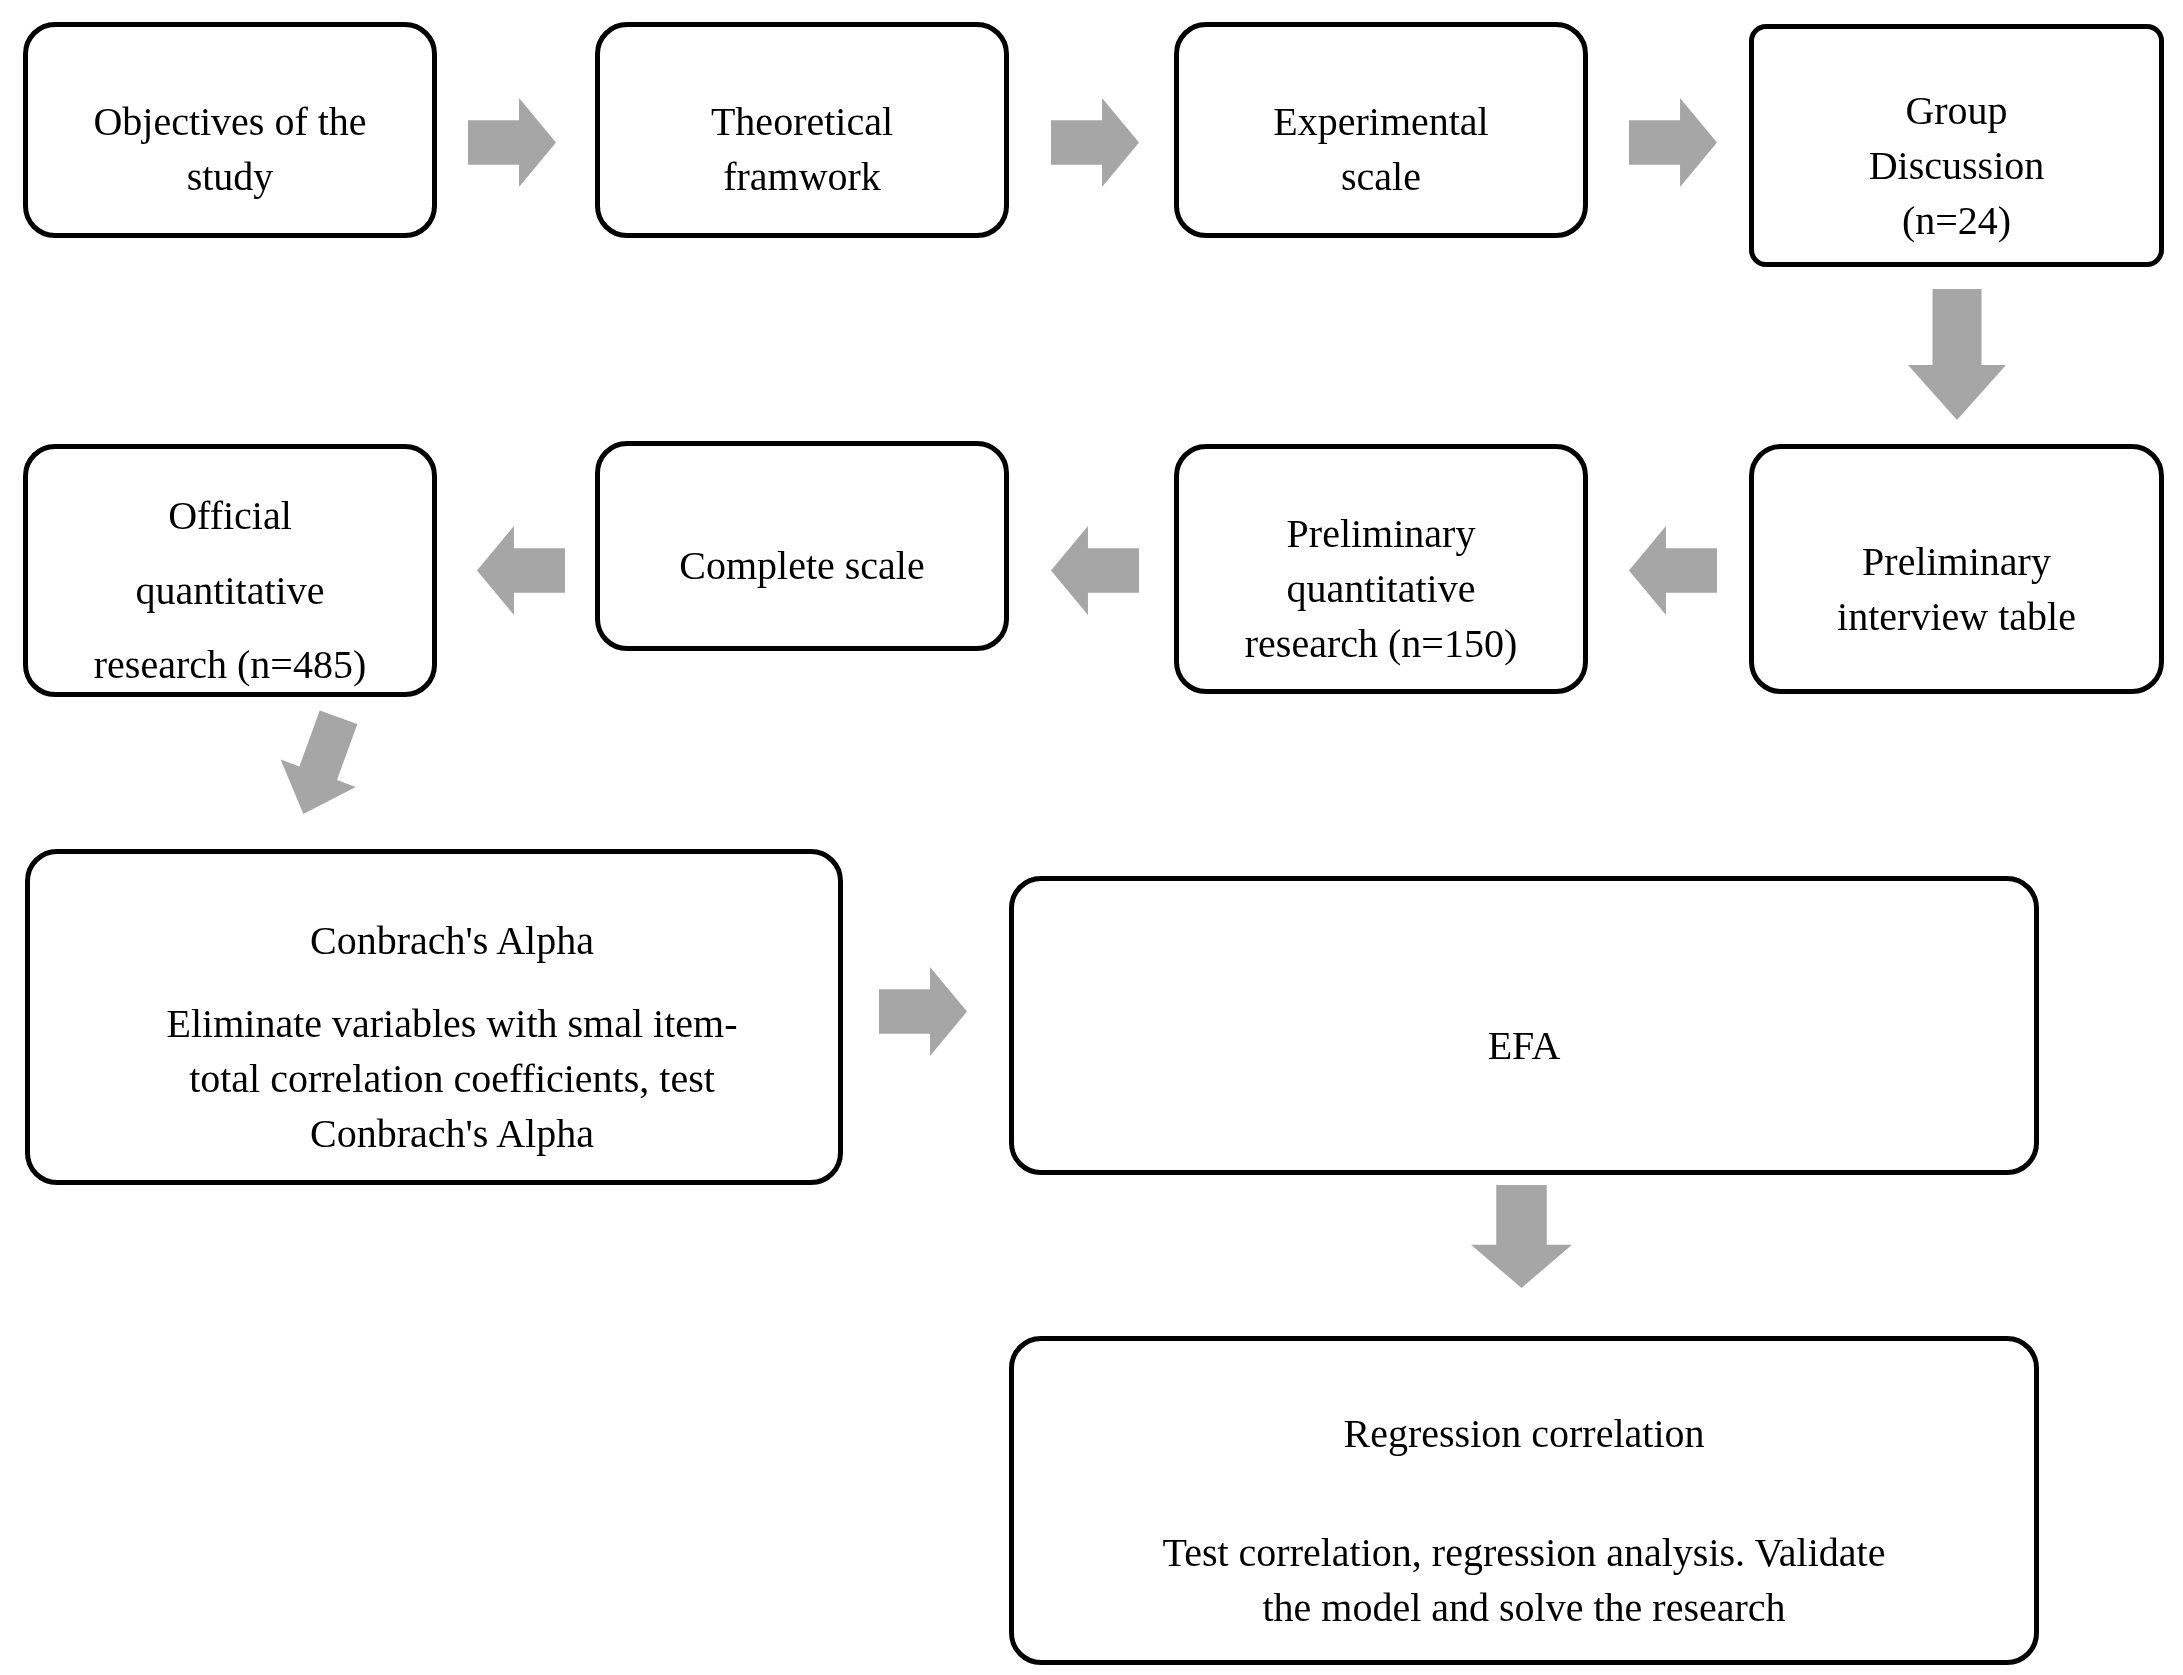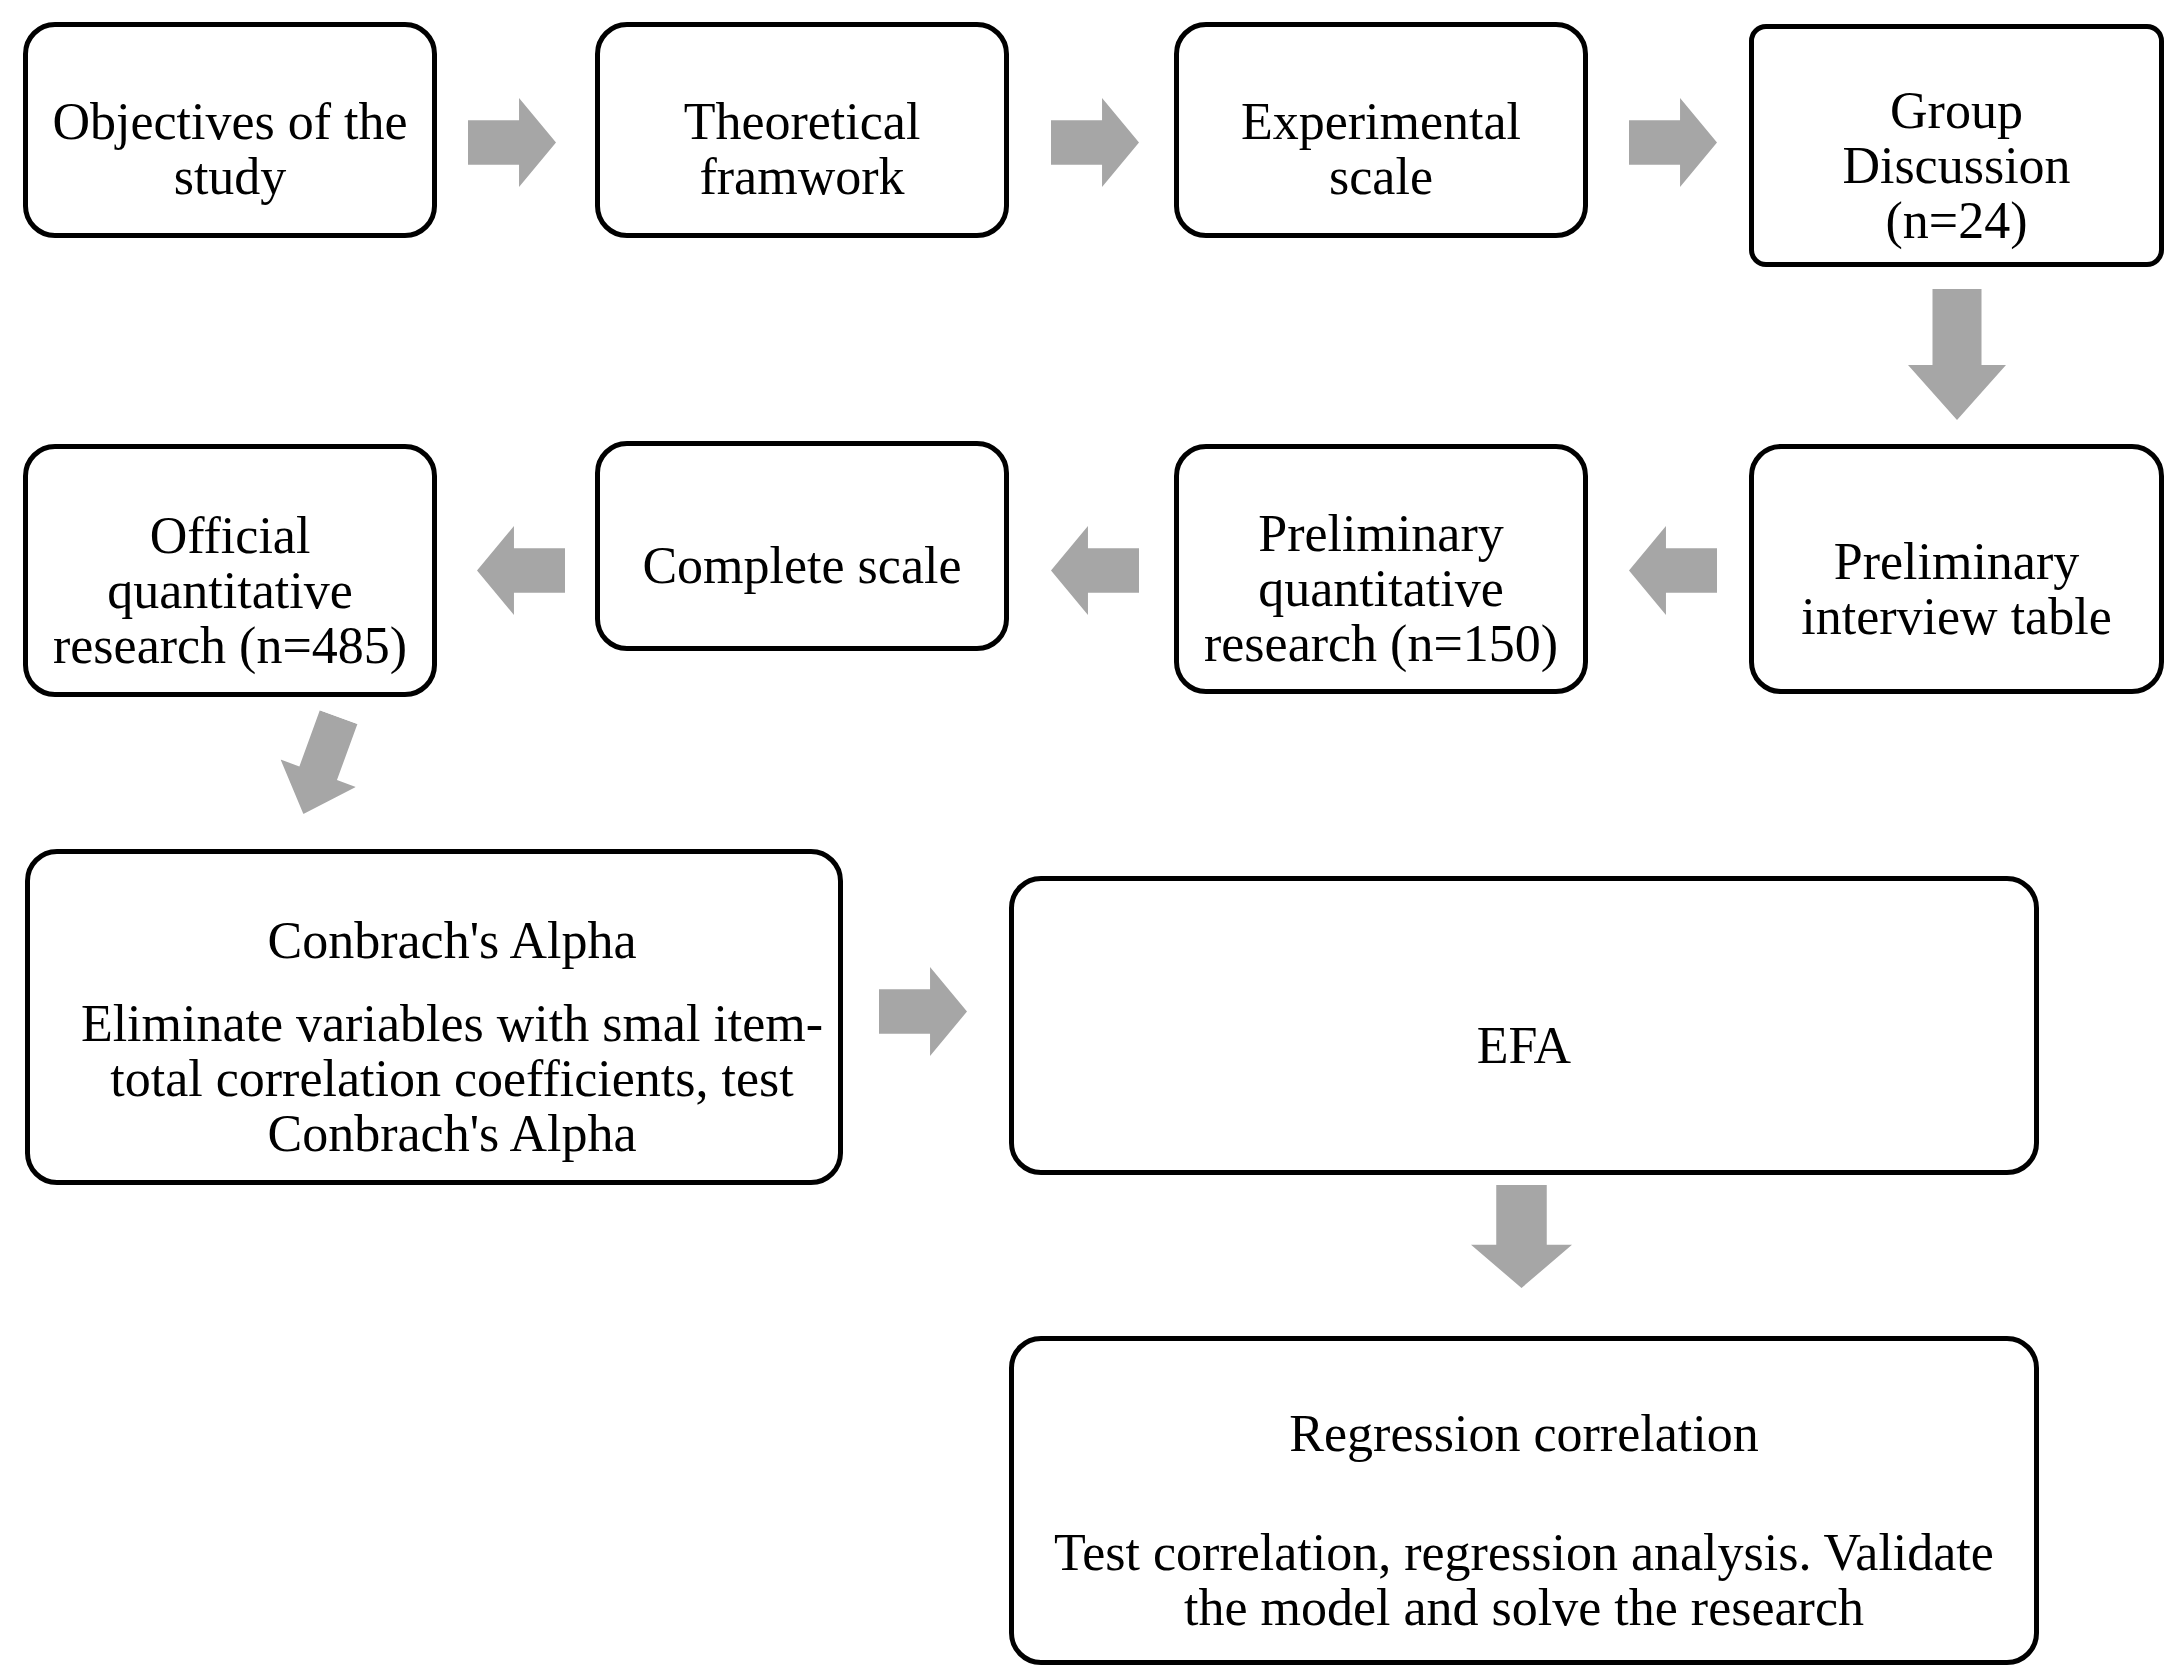--- a/index.html
+++ b/index.html
@@ -19,21 +19,21 @@
     position: absolute;
     box-sizing: border-box;
     background: #ffffff;
     border: 5.2px solid #000000;
     border-radius: 32px;
     display: flex;
     flex-direction: column;
     align-items: center;
     justify-content: center;
     text-align: center;
-    font-size: 52px;
+    font-size: 40px;
     line-height: 55px;
     padding-top: 39px;
   }
   .line, .box-title {
     white-space: nowrap;
   }
   .box-body {
     margin-top: 28px;
   }
   .arrow {
@@ -103,21 +103,21 @@
   </svg>
 
   <div class="box" style="left:595px; top:441px; width:414px; height:210px;">
     <div class="line">Complete scale</div>
   </div>
 
   <svg class="arrow" style="left:477px; top:526px; width:88px; height:89px;" viewBox="0 0 100 100" preserveAspectRatio="none">
     <polygon points="100,25 42,25 42,0 0,50 42,100 42,75 100,75" fill="#a6a6a6"></polygon>
   </svg>
 
-  <div class="box" style="left:23px; top:444px; width:414px; height:253px;">
+  <div class="box" style="left:23px; top:444px; width:414px; height:253px;justify-content:space-between;">
     <div class="line">Official</div>
     <div class="line">quantitative</div>
     <div class="line">research (n=485)</div>
   </div>
 
   <svg class="arrow" style="left:281px; top:714px; width:80px; height:103px; transform:rotate(20deg);" viewBox="0 0 100 100" preserveAspectRatio="none">
     <polygon points="25,0 75,0 75,58 100,58 50,100 0,58 25,58" fill="#a6a6a6"></polygon>
   </svg>
 
   <div class="box" style="left:25px; top:849px; width:818px; height:336px;padding-left:36px;">

